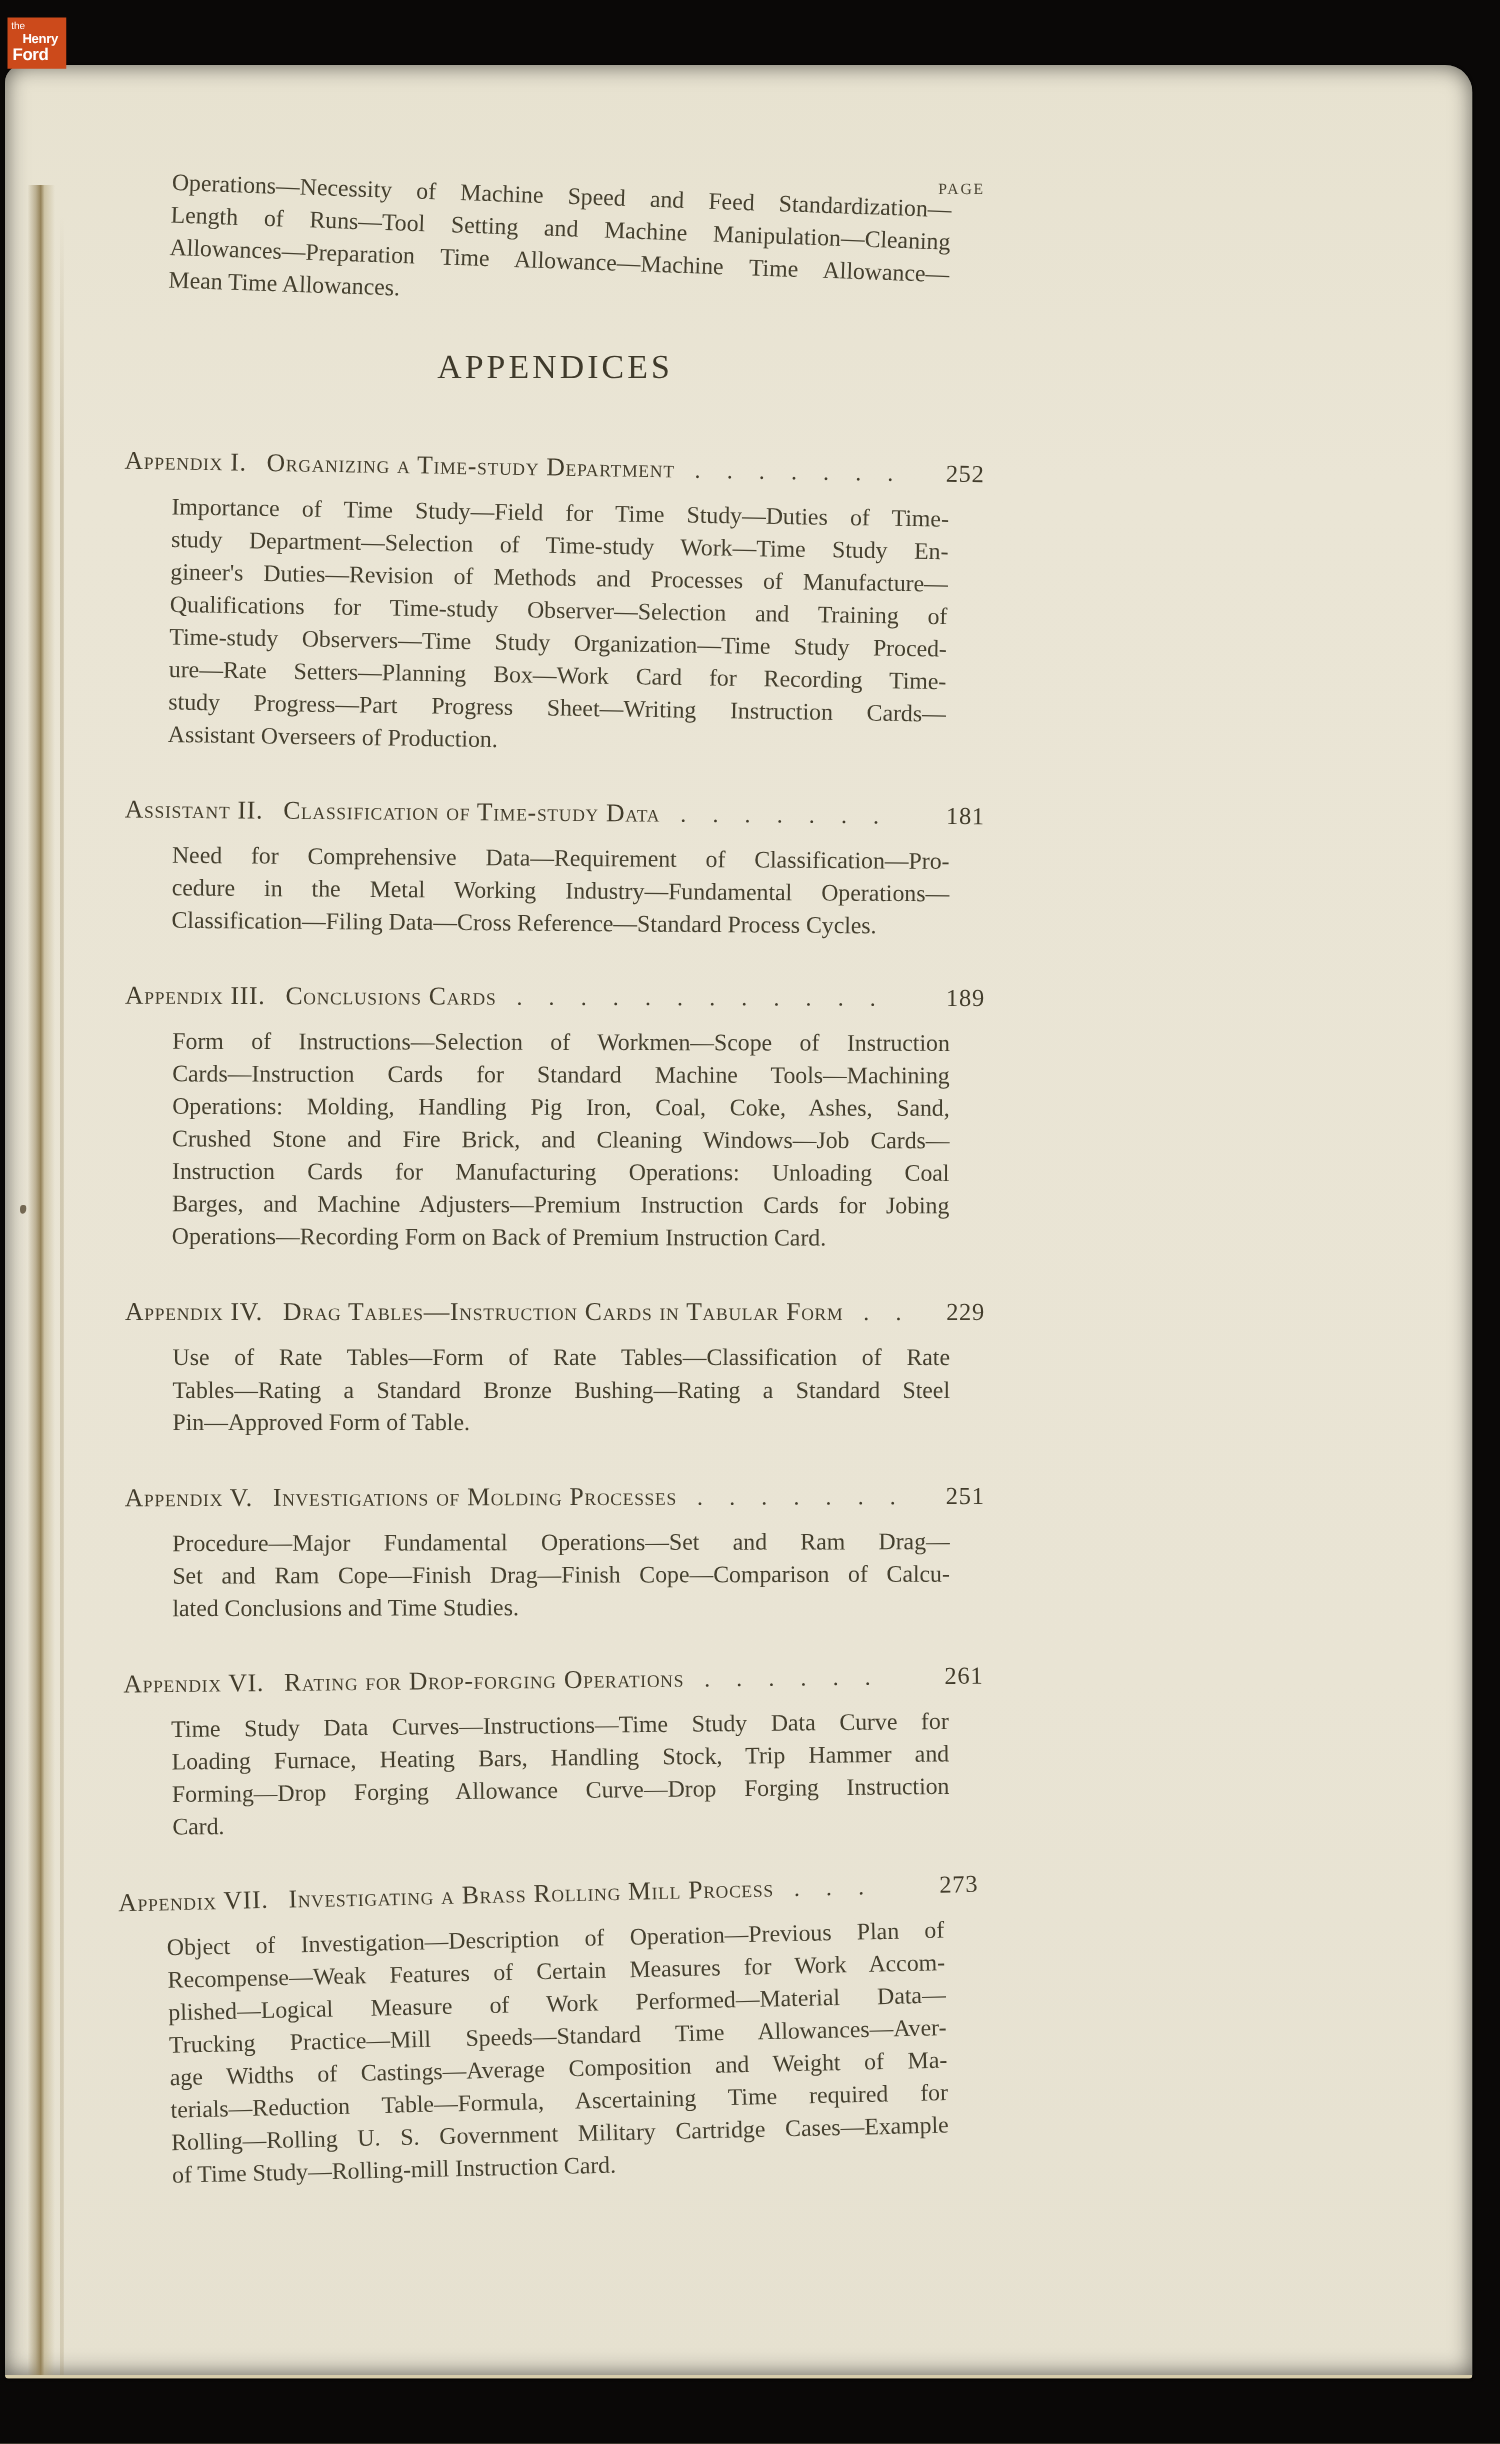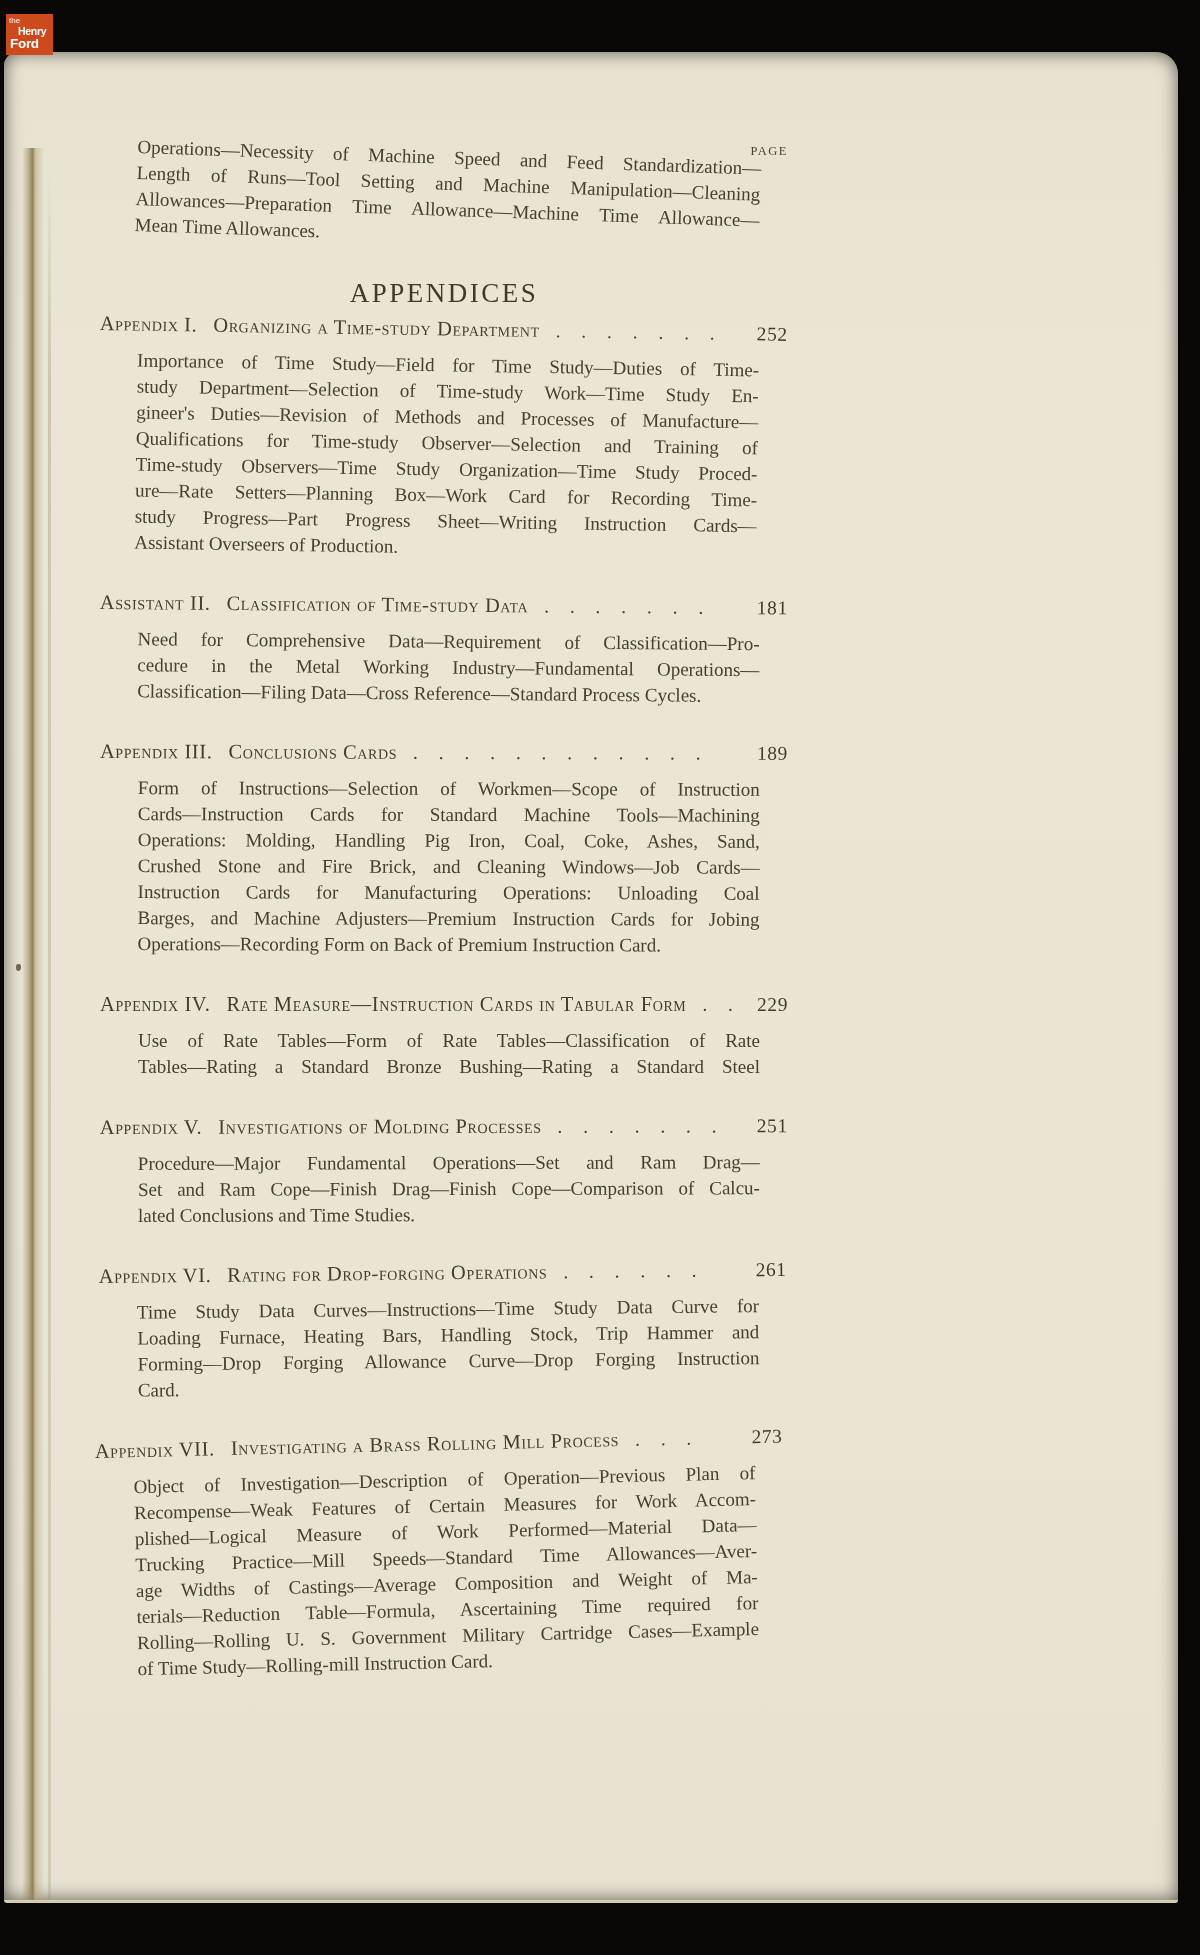--- a/index.html
+++ b/index.html
@@ -66,21 +66,21 @@
     text-align:justify; text-align-last:justify;
     white-space:nowrap;
   }
   .body-line.last{ text-align-last:left; }
   .appendices-title{
     margin-top:40px;
     text-align:center;
     font-size:27px; letter-spacing:2.5px;
     color:#3f3a2b;
   }
-  .entries{ }
+  .entries{ margin-top:46px; }
   .entry{ margin-bottom:33px; }
   .entry:nth-of-type(1){ transform:rotate(0.9deg); transform-origin:0 0;}
   .entry:nth-of-type(2){ transform:rotate(0.45deg); transform-origin:0 0;}
   .entry:nth-of-type(3){ transform:rotate(0.15deg); transform-origin:0 0;}
   .entry:nth-of-type(4){ transform:rotate(0deg);}
   .entry:nth-of-type(5){ transform:rotate(-0.15deg); transform-origin:0 100%;}
   .entry:nth-of-type(6){ transform:rotate(-0.6deg); transform-origin:0 100%;}
   .entry:nth-of-type(7){ transform:rotate(-1.3deg); transform-origin:0 100%;}
   .entry-heading{
     display:flex; align-items:baseline;
@@ -182,27 +182,28 @@
             <div class="body-line">Crushed Stone and Fire Brick, and Cleaning Windows—Job Cards—</div>
             <div class="body-line">Instruction Cards for Manufacturing Operations:  Unloading Coal</div>
             <div class="body-line">Barges, and Machine Adjusters—Premium Instruction Cards for Jobing</div>
             <div class="body-line last">Operations—Recording Form on Back of Premium Instruction Card.</div>
           </div>
   </div>
 
   <div class="entry">
     <div class="entry-heading">
       <span class="entry-label">Appendix IV.</span>
-      <span class="entry-title">Rate Measure—Instruction Cards in Tabular Form</span>
+      <span class="entry-title">Drag Tables—Instruction Cards in Tabular Form</span>
       <span class="entry-dots">. .</span>
       <span class="entry-page">229</span>
     </div>
     <div class="entry-body">
             <div class="body-line">Use of Rate Tables—Form of Rate Tables—Classification of Rate</div>
             <div class="body-line">Tables—Rating a Standard Bronze Bushing—Rating a Standard Steel</div>
+            <div class="body-line last">Pin—Approved Form of Table.</div>
           </div>
   </div>
 
   <div class="entry">
     <div class="entry-heading">
       <span class="entry-label">Appendix V.</span>
       <span class="entry-title">Investigations of Molding Processes</span>
       <span class="entry-dots">. . . . . . .</span>
       <span class="entry-page">251</span>
     </div>

